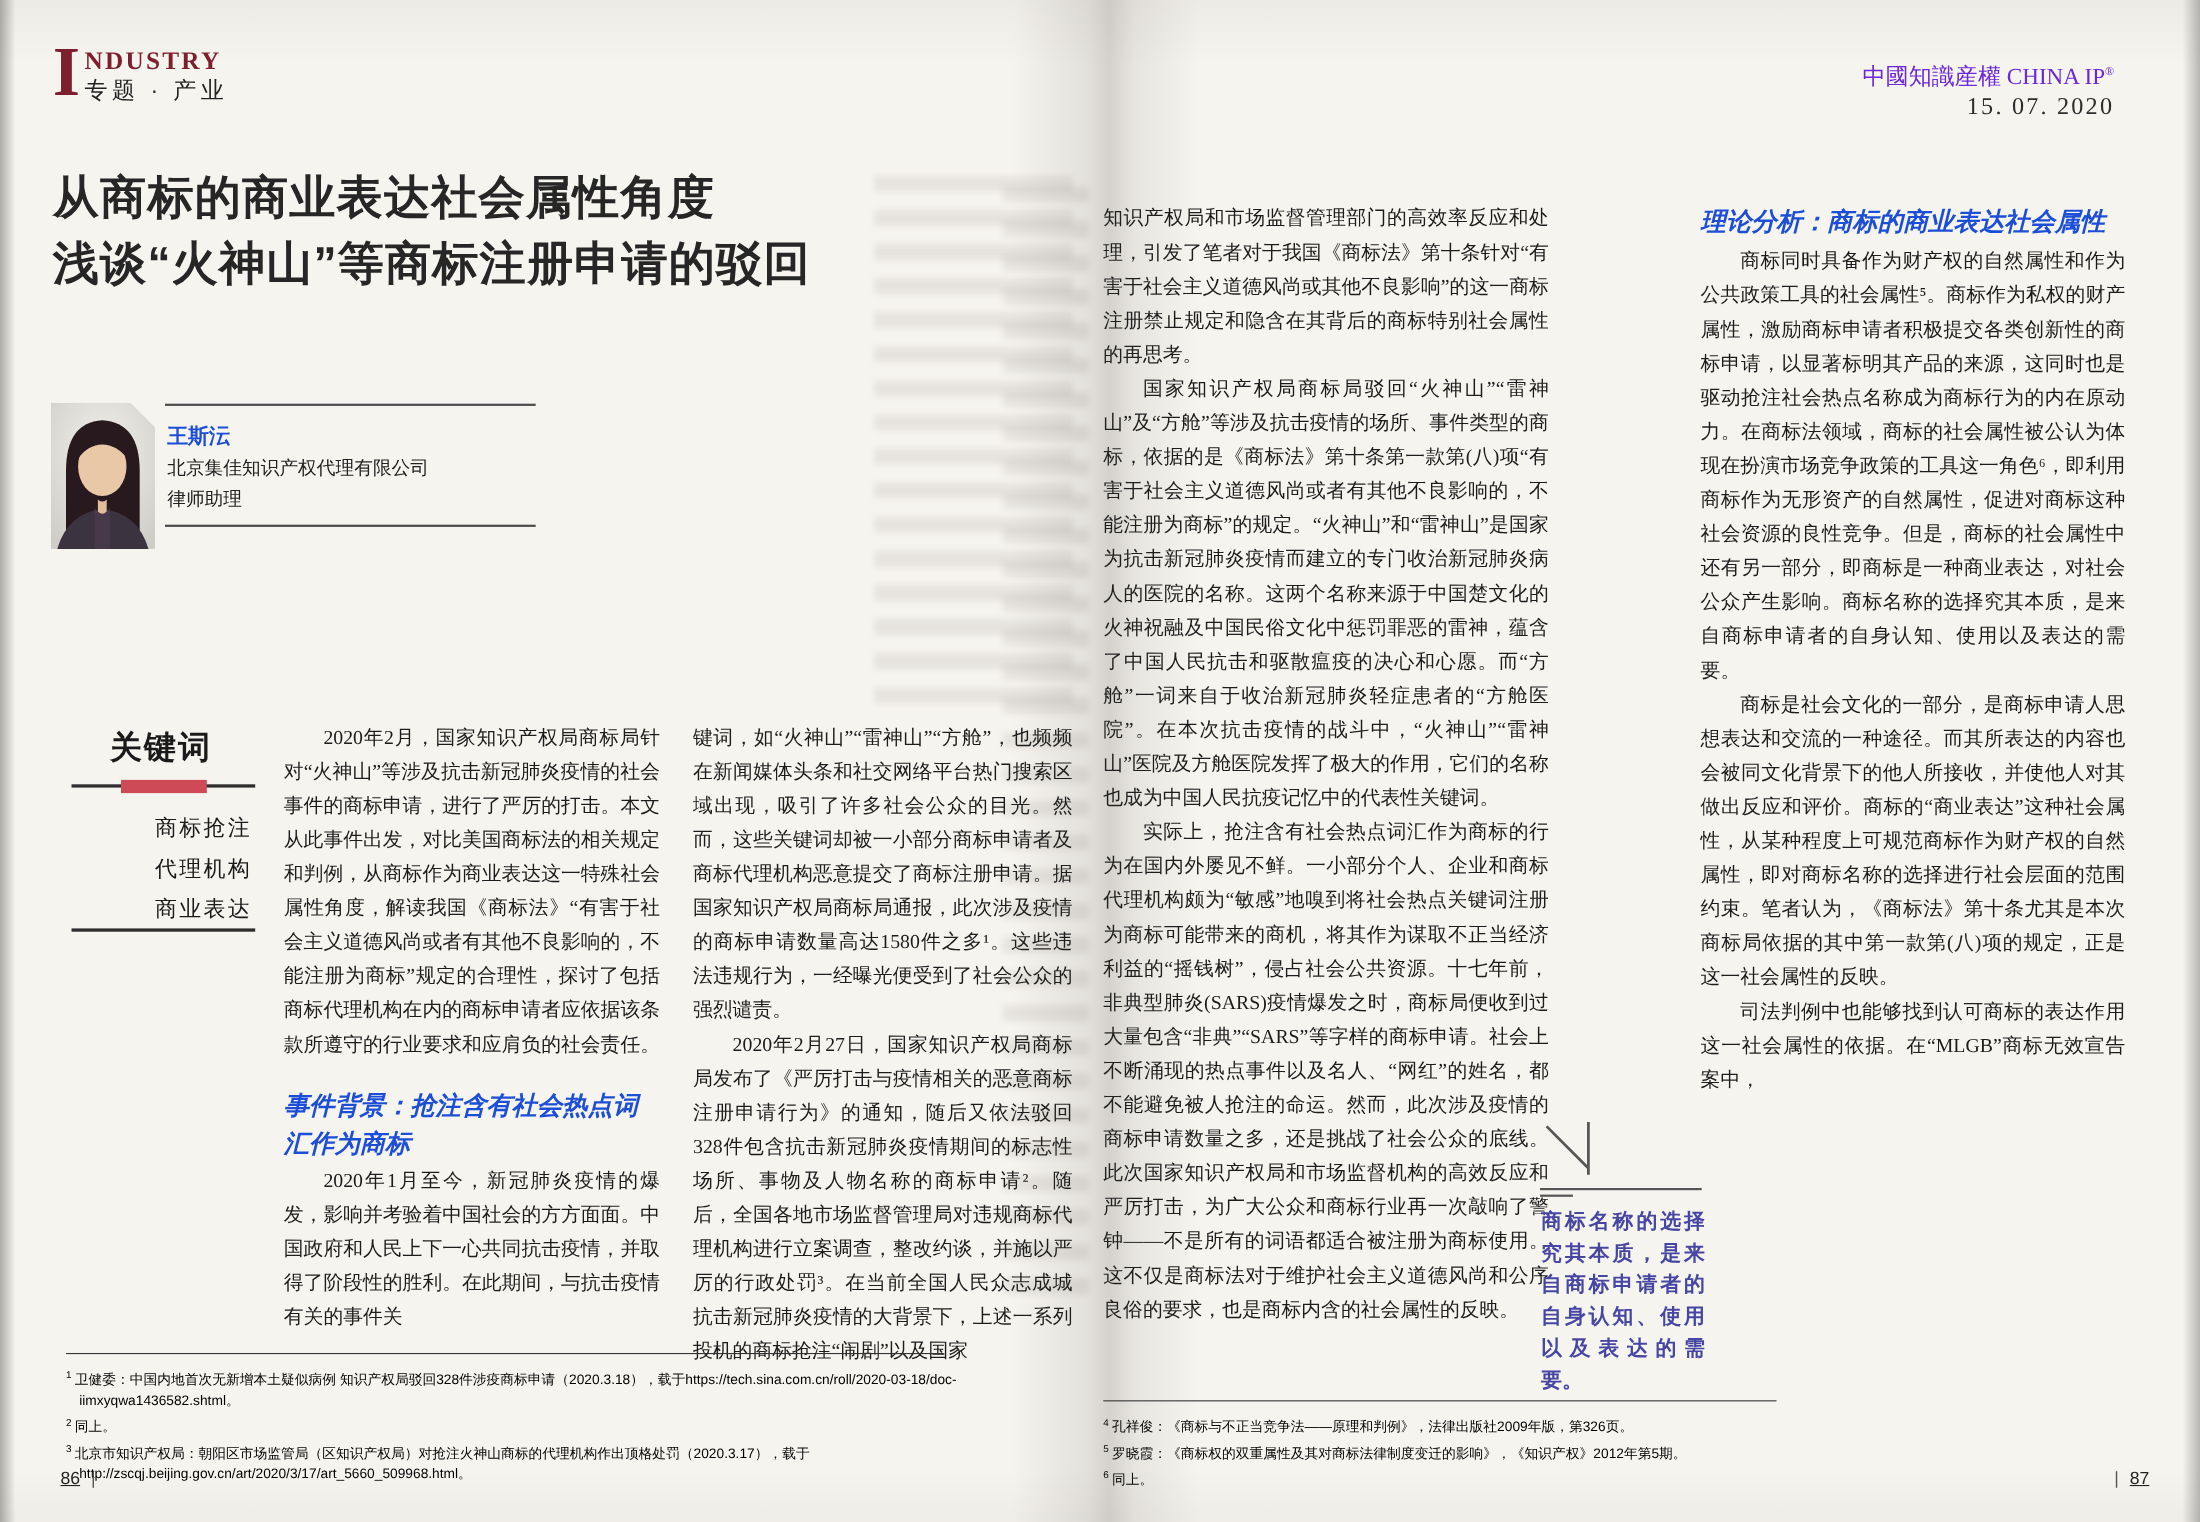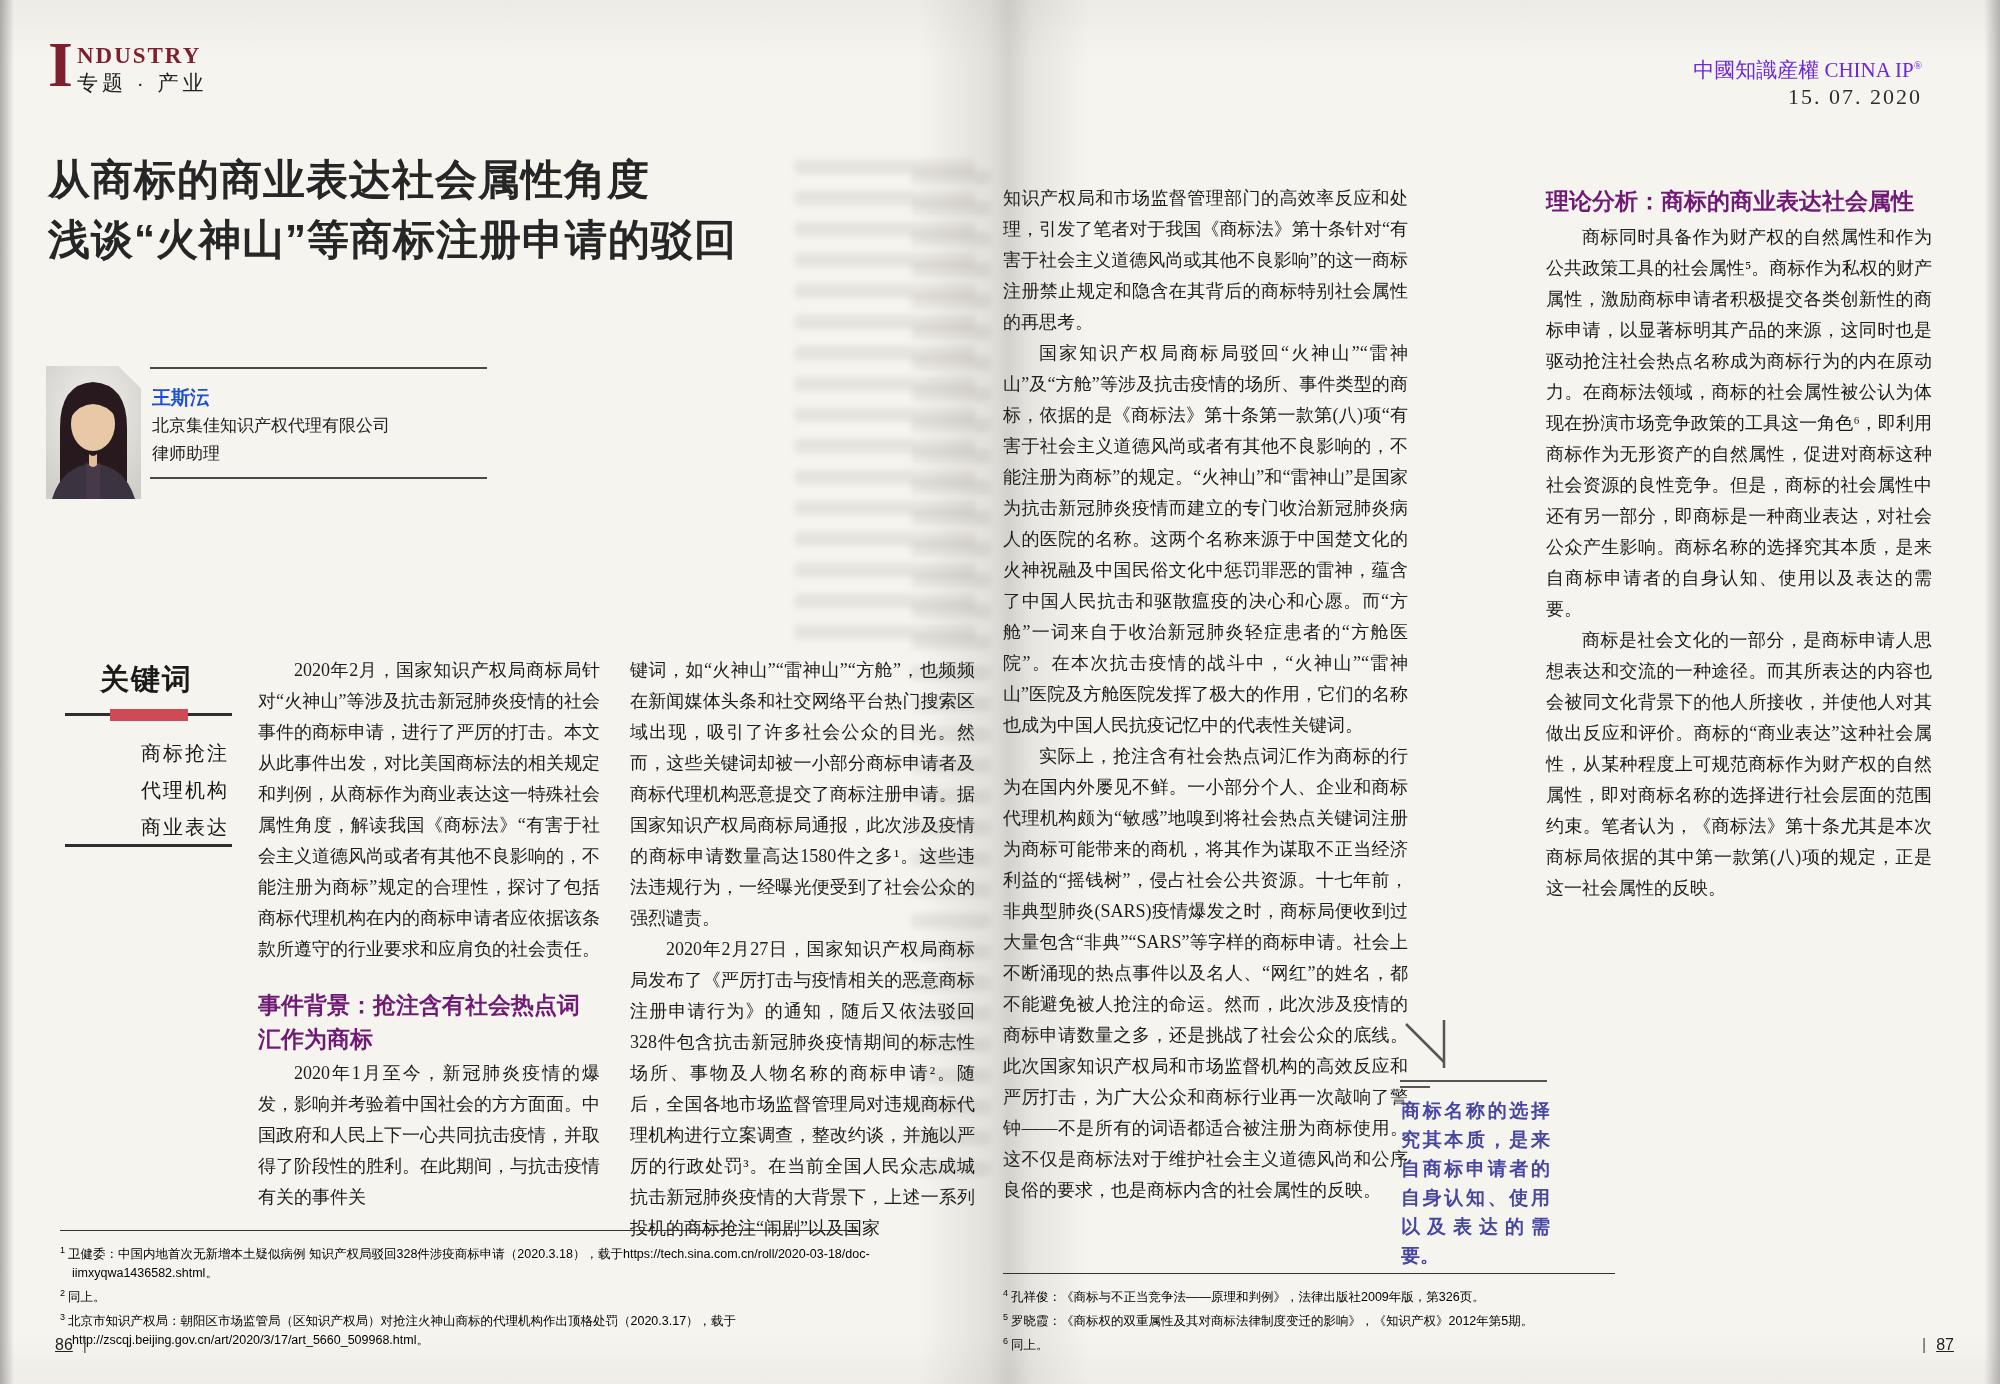--- a/index.html
+++ b/index.html
@@ -50,21 +50,21 @@
   #kw-rule-top .black-line{position:absolute;left:0;top:4px;width:167px;height:3px;background:#2e2e2e;}
   #kw-rule-top .red-seg{position:absolute;left:45px;top:0;width:78px;height:12px;background:#cd4a56;}
   #kw-list{left:100px;top:735px;width:150px;font-size:20px;line-height:37px;letter-spacing:2px;color:#1a1a1a;margin-left:41px;}
   #kw-rule-bot{left:65px;top:844px;width:167px;height:3px;background:#2e2e2e;}
 
   
   .body-col{font-size:18px;line-height:31px;text-align:justify;text-justify:inter-ideograph;color:#1c1c1c;}
   .body-col p{margin:0;}
   .indent{text-indent:2em;}
   .sec-heading{font-family:"Liberation Sans","DejaVu Sans",sans-serif;font-weight:bold;
-    font-size:23px;line-height:34px;color:#701a75;}
+    font-size:23px;line-height:34px;color:#1d4ed8;font-style:italic;}
 
   #lp-col1-abstract{left:258px;top:655px;width:342px;}
   #lp-heading1{left:258px;top:988px;width:342px;}
   #lp-col1-para{left:258px;top:1058px;width:342px;}
   #lp-col2{left:630px;top:655px;width:345px;}
 
   
   .fn{font-family:"Liberation Sans","DejaVu Sans",sans-serif;font-size:12.5px;line-height:19px;color:#000000;}
   .fn .fn-item{margin:0 0 1px 0;padding-left:12px;text-indent:-12px;}
   .fn-marker{font-size:9px;vertical-align:super;margin-right:3px;}
@@ -197,20 +197,21 @@
     </svg>
   </div>
   <div id="callout-rule-top" class="abs"></div>
   <div id="callout-rule-top2" class="abs"></div>
   <div id="pull-quote" class="abs">商标名称的选择究其本质，是来自商标申请者的自身认知、使用以及表达的需要。</div>
 
   <div id="rp-heading2" class="abs sec-heading">理论分析：商标的商业表达社会属性</div>
   <div id="rp-col2" class="abs body-col">
     <p class="indent">商标同时具备作为财产权的自然属性和作为公共政策工具的社会属性⁵。商标作为私权的财产属性，激励商标申请者积极提交各类创新性的商标申请，以显著标明其产品的来源，这同时也是驱动抢注社会热点名称成为商标行为的内在原动力。在商标法领域，商标的社会属性被公认为体现在扮演市场竞争政策的工具这一角色⁶，即利用商标作为无形资产的自然属性，促进对商标这种社会资源的良性竞争。但是，商标的社会属性中还有另一部分，即商标是一种商业表达，对社会公众产生影响。商标名称的选择究其本质，是来自商标申请者的自身认知、使用以及表达的需要。</p>
     <p class="indent">商标是社会文化的一部分，是商标申请人思想表达和交流的一种途径。而其所表达的内容也会被同文化背景下的他人所接收，并使他人对其做出反应和评价。商标的“商业表达”这种社会属性，从某种程度上可规范商标作为财产权的自然属性，即对商标名称的选择进行社会层面的范围约束。笔者认为，《商标法》第十条尤其是本次商标局依据的其中第一款第(八)项的规定，正是这一社会属性的反映。</p>
+    <p class="indent">司法判例中也能够找到认可商标的表达作用这一社会属性的依据。在“MLGB”商标无效宣告案中，</p>
   </div>
 
   <div id="rp-fn-rule" class="abs"></div>
   <div id="rp-footnotes" class="abs fn">
     <p class="fn-item"><span class="fn-marker">4</span><span>孔祥俊：《商标与不正当竞争法——原理和判例》，法律出版社2009年版，第326页。</span></p>
     <p class="fn-item"><span class="fn-marker">5</span><span>罗晓霞：《商标权的双重属性及其对商标法律制度变迁的影响》，《知识产权》2012年第5期。</span></p>
     <p class="fn-item"><span class="fn-marker">6</span><span>同上。</span></p>
   </div>
 
   <div id="page-num-right" class="abs page-num">

